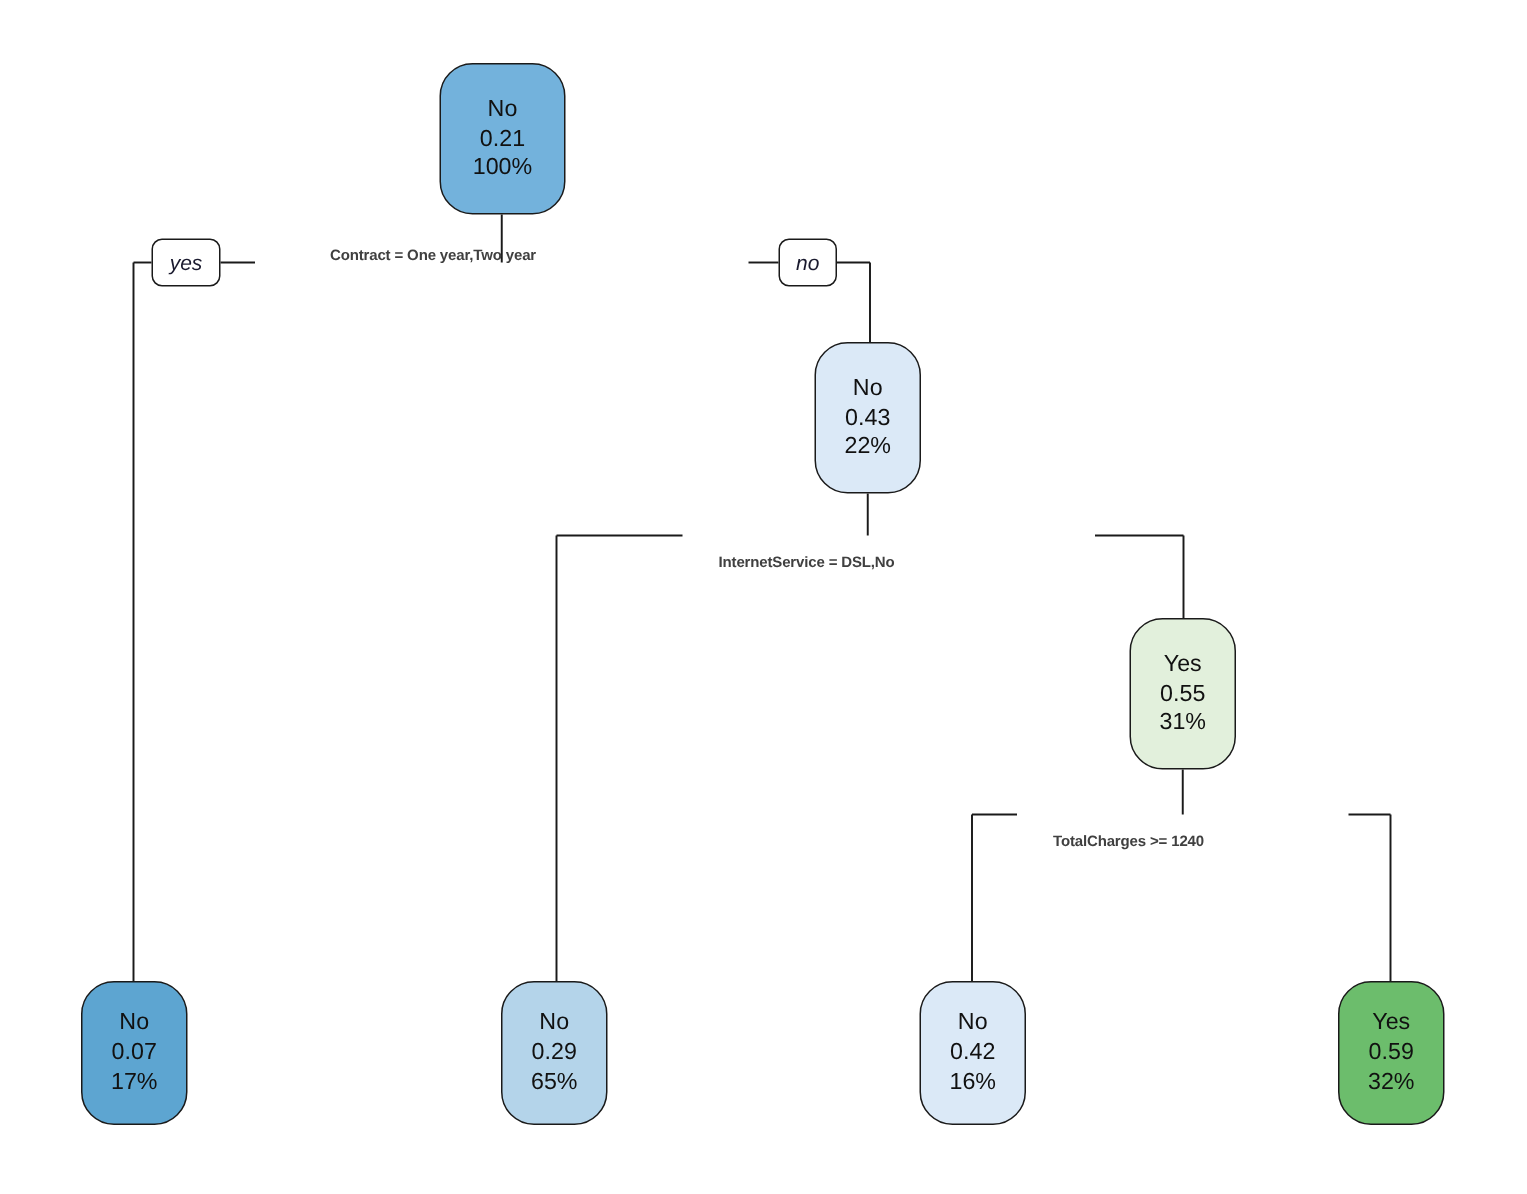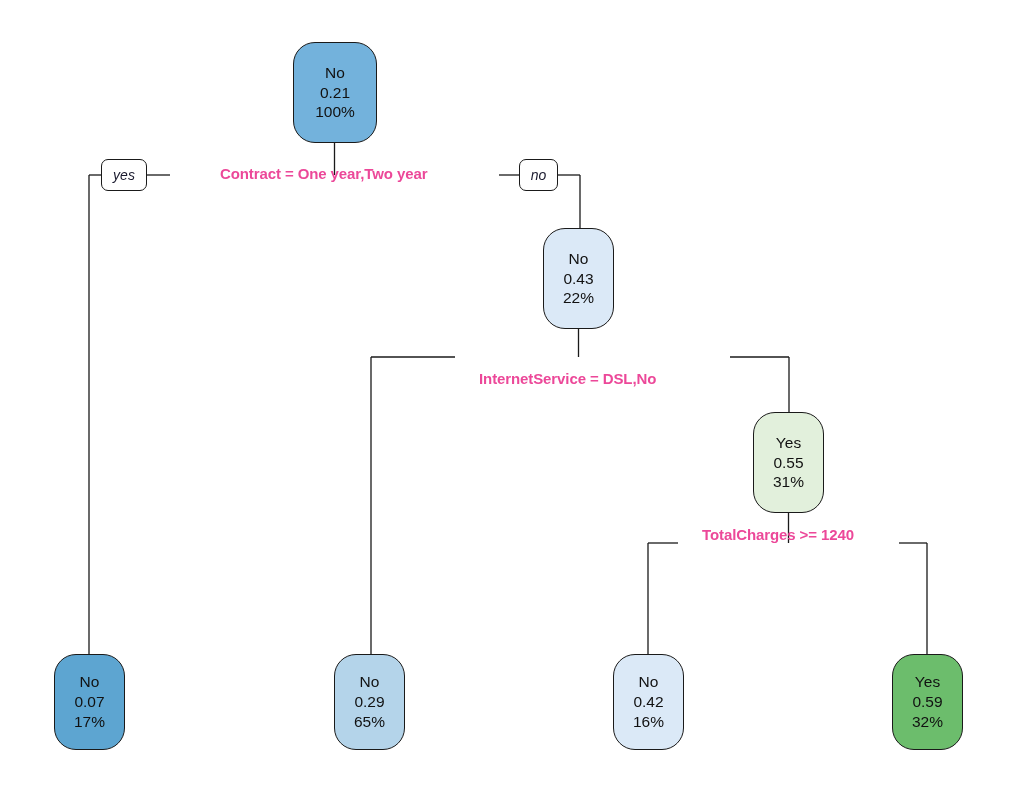--- a/index.html
+++ b/index.html
@@ -32,22 +32,22 @@
     line-height: 1.28;
     font-size: 15.5px;
     color: #111111;
     font-family: "Liberation Sans", sans-serif;
     text-align: center;
   }
   .node span { display: block; }
   .split-label {
     position: absolute;
     font-weight: bold;
-    font-size: 15px;
-    color: #ec4899;
+    font-size: 10px;
+    color: #404040;
     white-space: nowrap;
     font-family: "Liberation Sans", sans-serif;
     letter-spacing: -0.1px;
   }
   .edge-label {
     position: absolute;
     box-sizing: border-box;
     border: 1.3px solid #1a1a1a;
     border-radius: 7px;
     background: #ffffff;
@@ -132,16 +132,16 @@
 </div>
 
 <div class="node" style="left:892px; top:654px; width:71px; height:96px; border-radius:22px; background:#6cbd6c;">
   <span>Yes</span>
   <span>0.59</span>
   <span>32%</span>
 </div>
 
 <div class="split-label" style="left:220px; top:165px;">Contract = One year,Two year</div>
 <div class="split-label" style="left:479px; top:350px;margin-top:20px;">InternetService = DSL,No</div>
-<div class="split-label" style="left:702px; top:526px;text-align:center;">TotalCharges &gt;= 1240</div>
+<div class="split-label" style="left:702px; top:556px;text-align:center;">TotalCharges &gt;= 1240</div>
 
 <div class="edge-label" style="left:101px; top:159px; width:46px; height:32px;">yes</div>
 <div class="edge-label" style="left:519px; top:159px; width:39px; height:32px;">no</div>
 
 </body></html>

